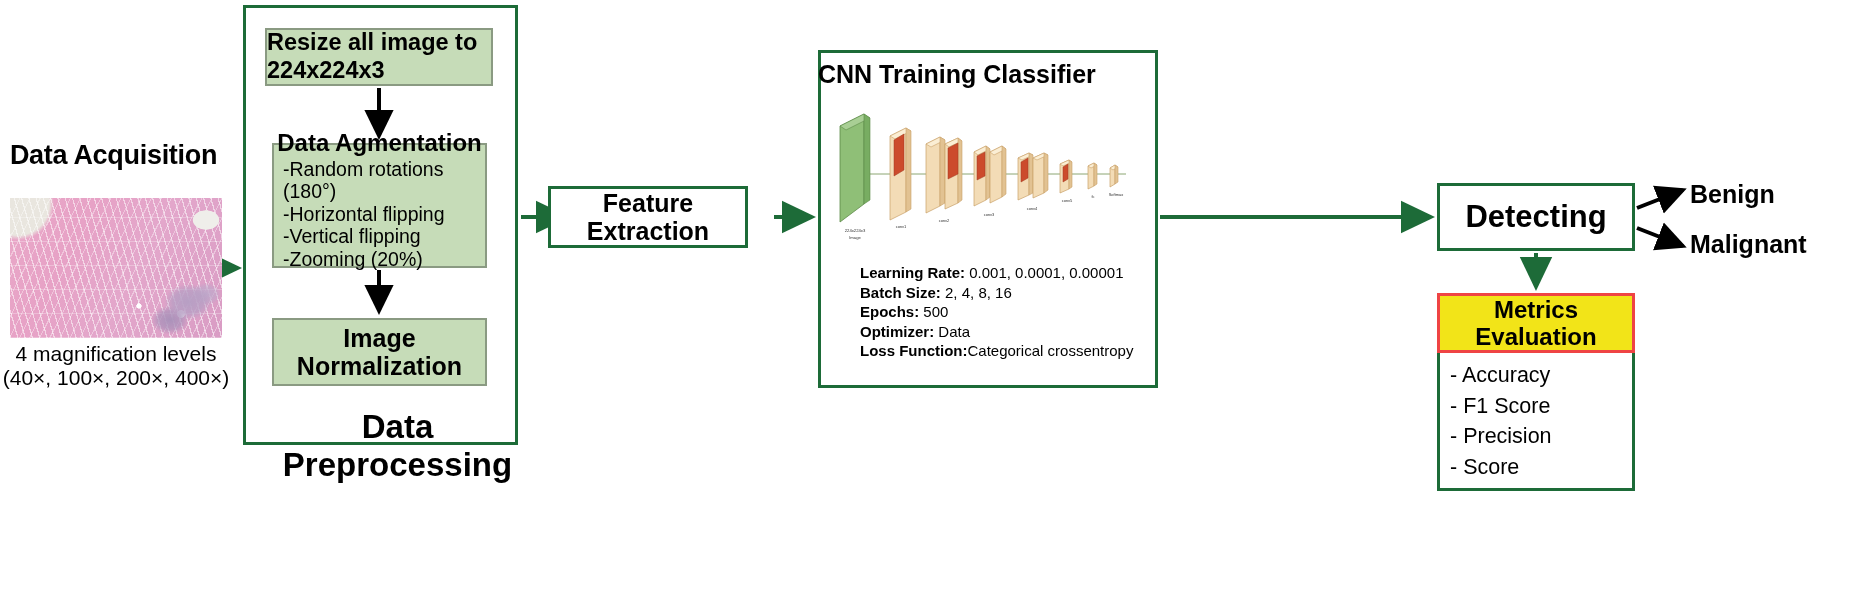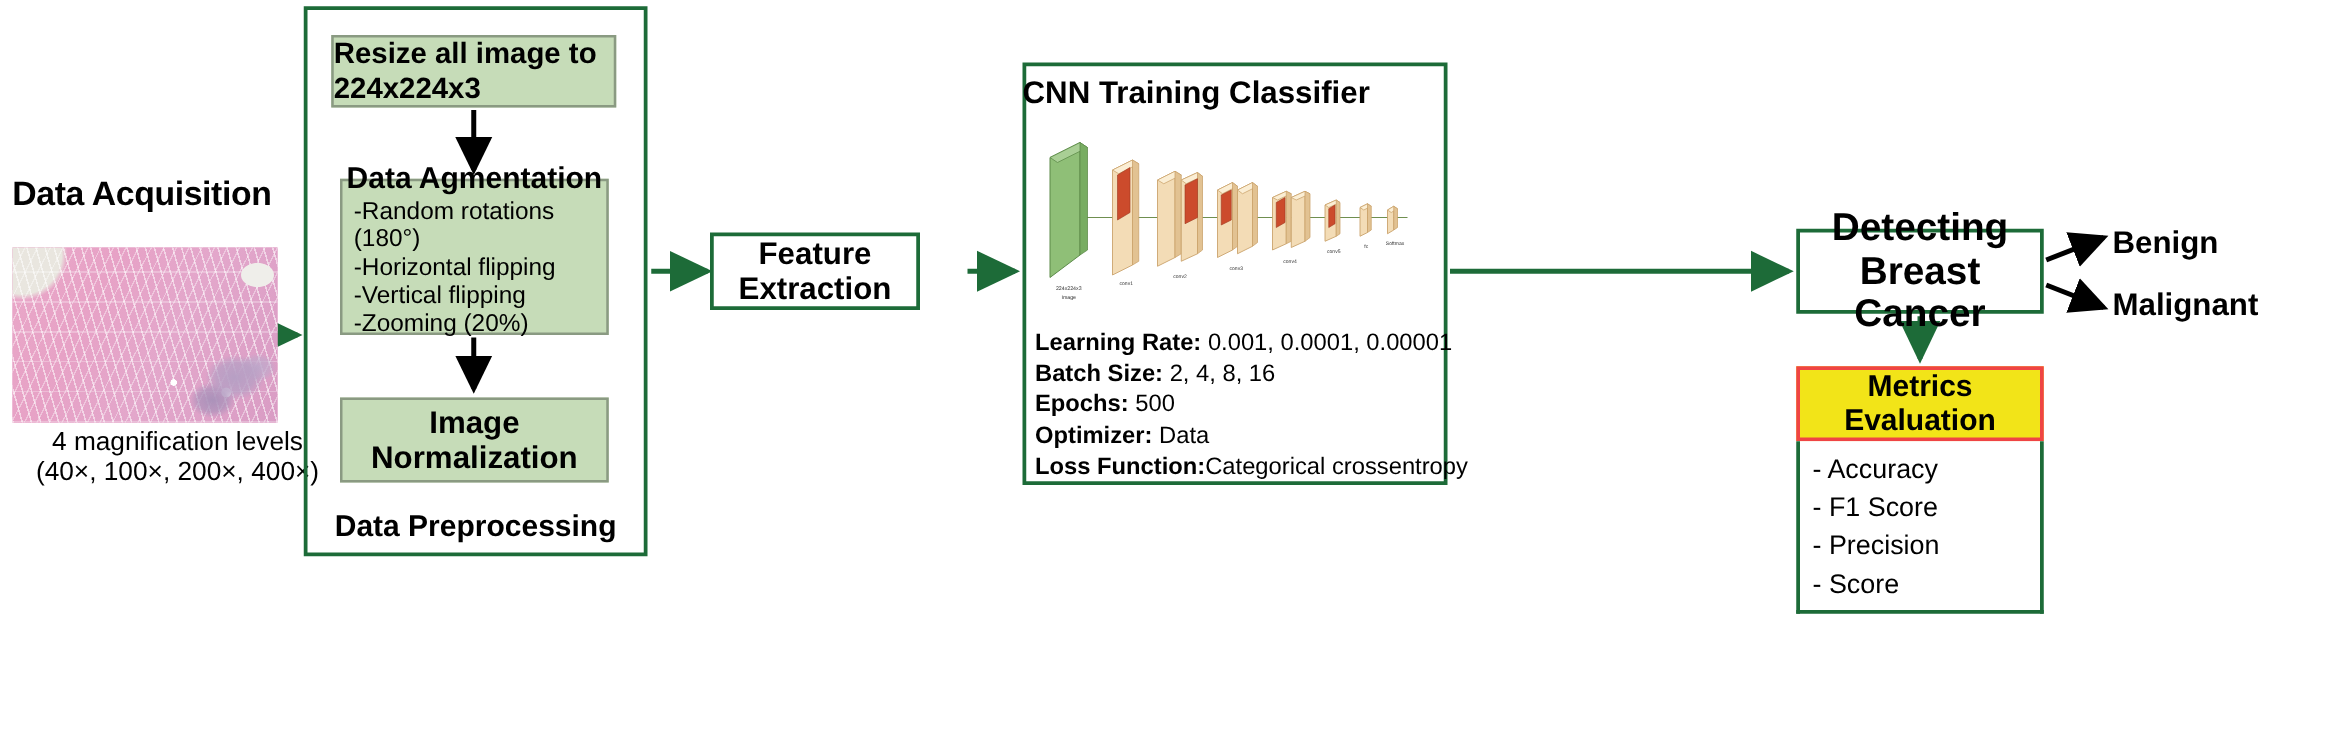--- a/index.html
+++ b/index.html
@@ -41,35 +41,35 @@
       repeating-linear-gradient(74deg, rgba(255,255,255,0.55) 0px, rgba(255,255,255,0.55) 1.2px, rgba(255,255,255,0) 1.2px, rgba(255,255,255,0) 7px),
       repeating-linear-gradient(-63deg, rgba(255,255,255,0.38) 0px, rgba(255,255,255,0.38) 1px, rgba(255,255,255,0) 1px, rgba(255,255,255,0) 9px),
       repeating-linear-gradient(0deg, rgba(255,255,255,0.28) 0px, rgba(255,255,255,0.28) 1px, rgba(255,255,255,0) 1px, rgba(255,255,255,0) 24px),
       radial-gradient(ellipse 120px 120px at 8px 6px, #e9e6df 0%, #e9e6df 26%, rgba(233,230,223,0) 30%),
       linear-gradient(118deg, #e9a8c8 0%, #e7a2c6 30%, #e3a7cb 58%, #d99cc4 100%);
     background-color: #e5a3c7;
   }
   #acq-caption {
     left: 0px; top: 342px; width: 232px;
     text-align: center;
-    font-size: 21px; color: #000; line-height: 1.12; padding-left: 26px;
+    font-size: 21px; color: #000; line-height: 1.12;
   }
 
   
   #preproc-box {
     left: 243px; top: 5px;
     width: 275px; height: 440px;
     border: 3px solid #1d6b38;
     box-sizing: border-box;
     background: transparent;
   }
   #preproc-label {
-    left: 243px; top: 408px; width: 275px;
-    text-align: center;
-    font-size: 24px; font-weight: bold; color: #000;
+    left: 260px; top: 408px; width: 275px;
+    text-align: center;
+    font-size: 33px; font-weight: bold; color: #000;
   }
 
   .green-box {
     background: #c6dcb8;
     border: 2px solid #8a9a82;
     box-sizing: border-box;
     color: #000;
     display: flex;
     flex-direction: column;
     justify-content: center;
@@ -96,21 +96,21 @@
   }
   #normalize-box {
     left: 272px; top: 318px; width: 215px; height: 68px;
     text-align: center;
     font-size: 25px; font-weight: bold; line-height: 1.14;
     align-items: center;
   }
 
   
   #feature-box {
-    left: 568px; top: 186px; width: 168px; height: 62px;
+    left: 548px; top: 186px; width: 200px; height: 62px;
     border: 3px solid #1d6b38;
     box-sizing: border-box;
     background: #fff;
     display: flex; align-items: center; justify-content: center;
     text-align: center;
     font-size: 25px; font-weight: bold; line-height: 1.12; color: #000;
   }
 
   
   #cnn-box {
@@ -125,23 +125,24 @@
     font-size: 25px; font-weight: bold; color: #000;
   }
   #cnn-figure {
     left: 826px; top: 100px; width: 326px; height: 155px;
   }
   #cnn-params {
     left: 828px; top: 263px; width: 325px;
     color: #000;
   }
   .param-line {
-    font-size: 19px;
+    font-size: 15px;
     line-height: 1.30;
     white-space: nowrap;
+    margin-left: 32px;
   }
   .param-line b { font-weight: bold; }
 
   
   #detect-box {
     left: 1437px; top: 183px; width: 198px; height: 68px;
     border: 3px solid #1d6b38;
     box-sizing: border-box;
     background: #fff;
     display: flex; align-items: center; justify-content: center;
@@ -348,21 +349,20 @@
       <b>Optimizer:</b><span> Data</span>
     </div>
     <div class="param-line">
       <b>Loss Function:</b><span>Categorical crossentropy</span>
     </div>
   </div>
 
   <div class="abs" id="detect-box">
     <div>
       <div>Detecting</div>
-      <div>Breast Cancer</div>
     </div>
   </div>
 
   <div class="abs" id="benign-label">Benign</div>
   <div class="abs" id="malignant-label">Malignant</div>
 
   <div class="abs" id="metrics-header">
     <div>
       <div>Metrics</div>
       <div>Evaluation</div>

